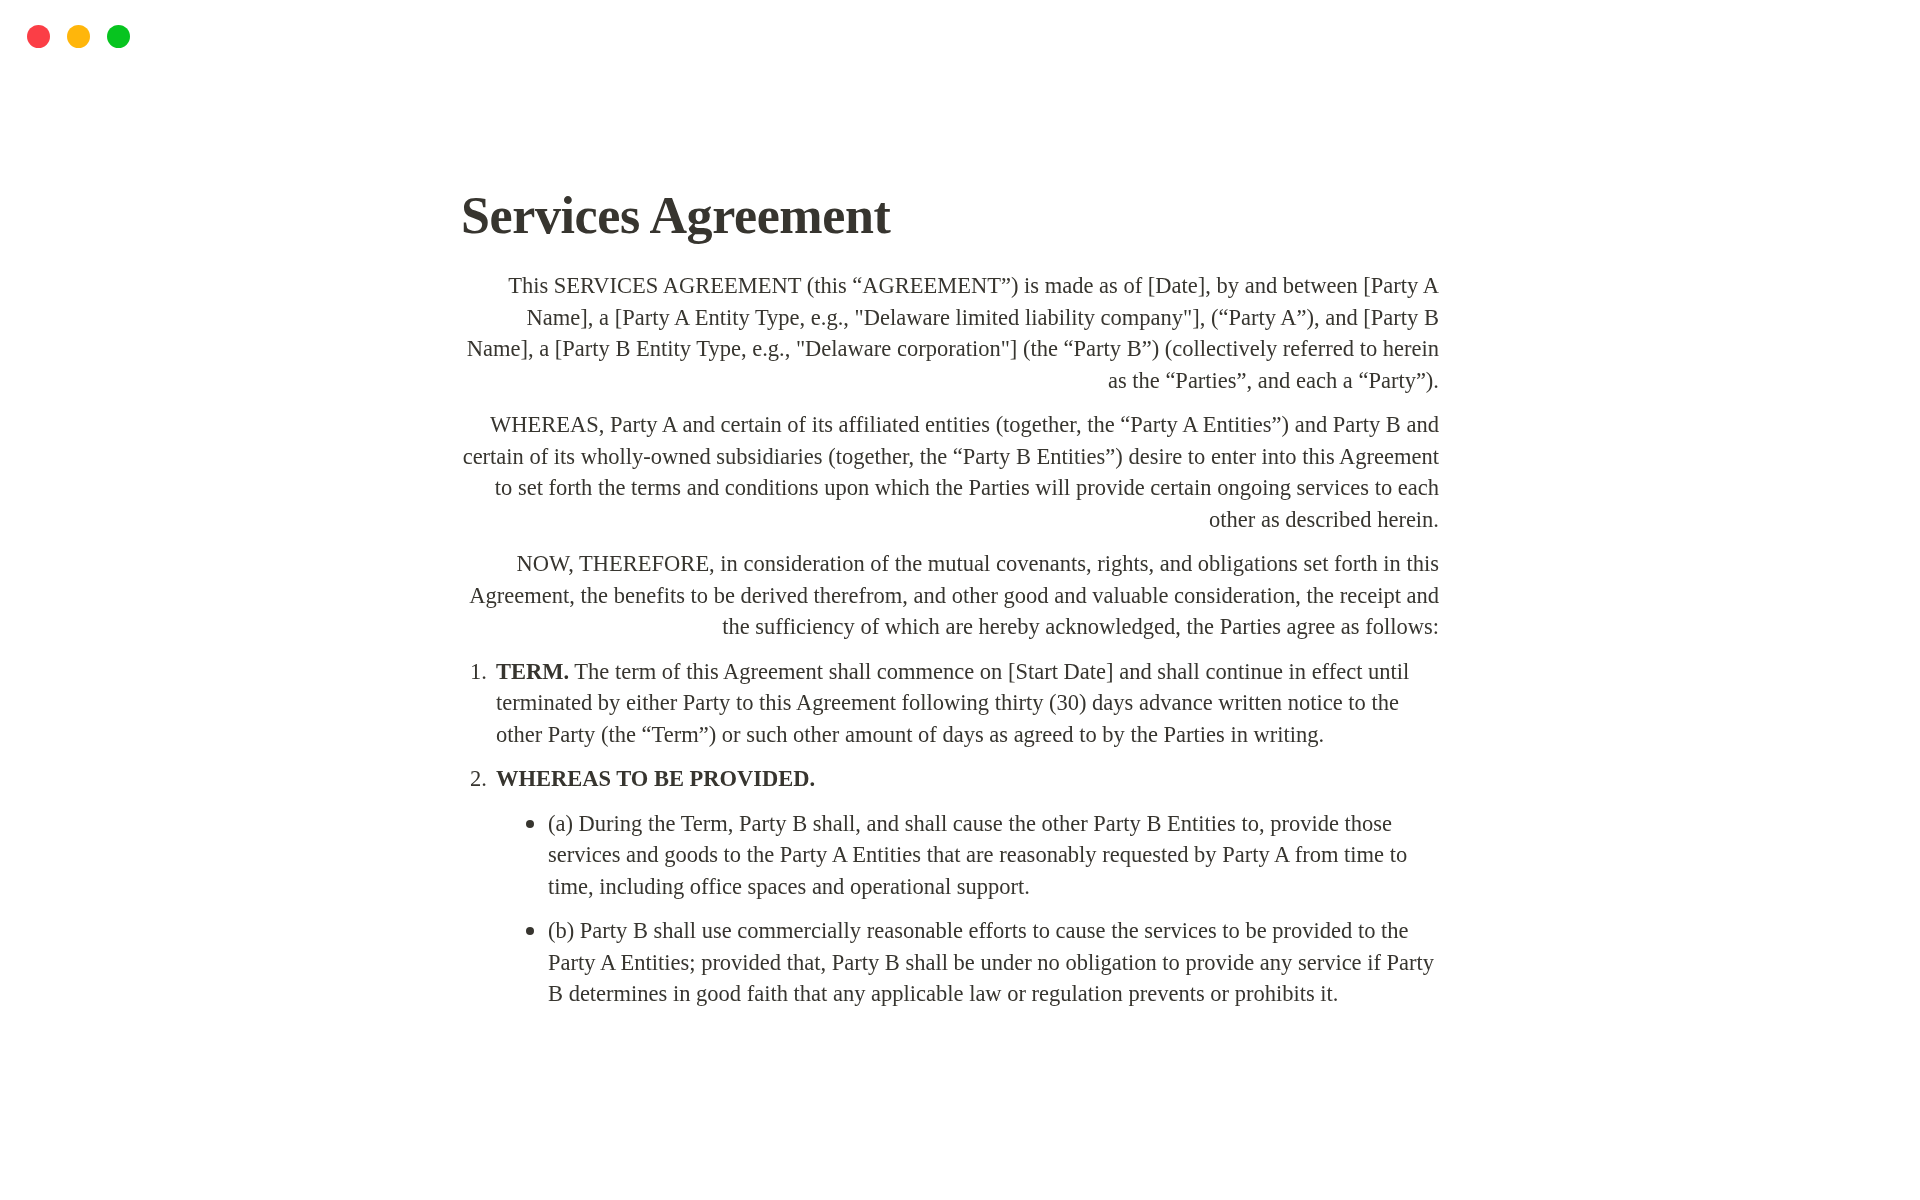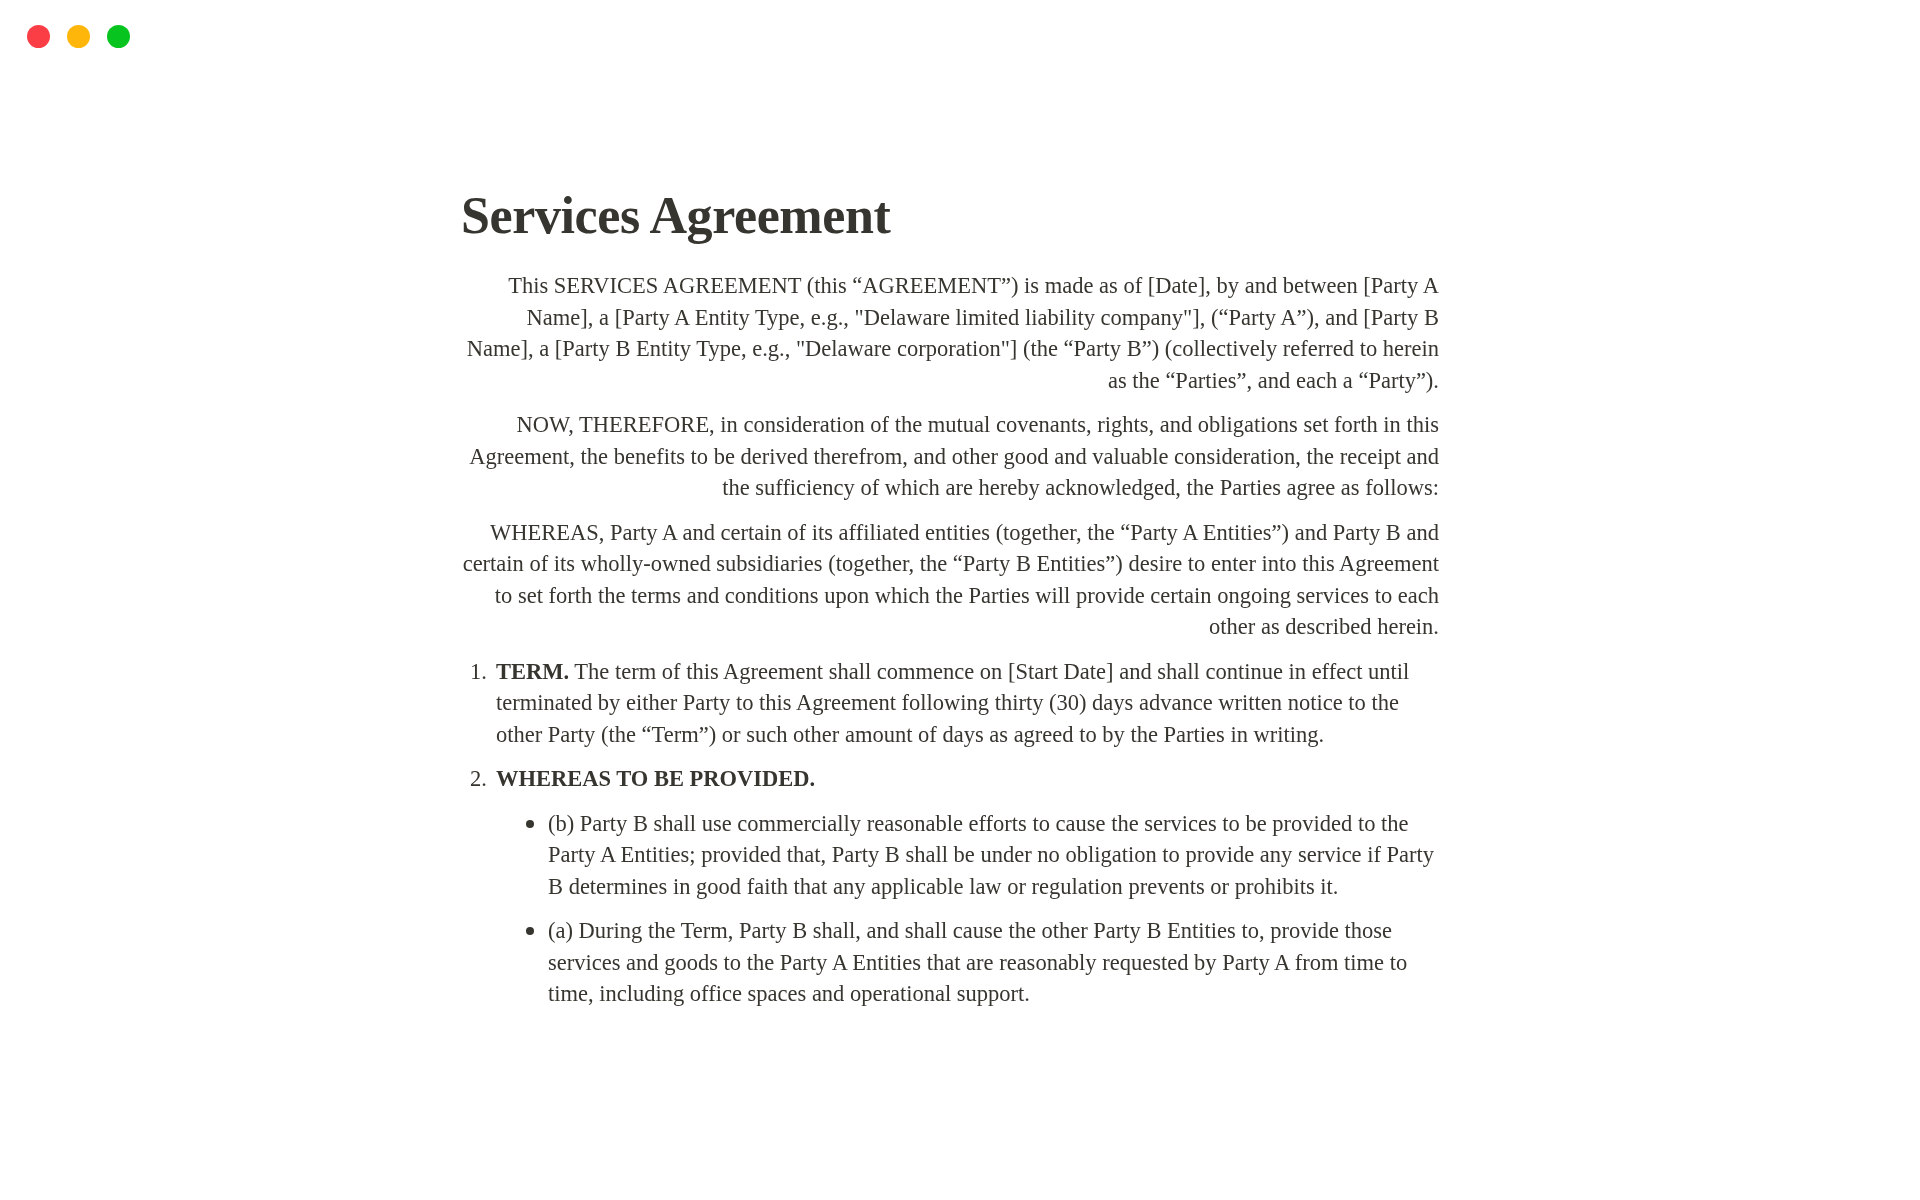--- a/index.html
+++ b/index.html
@@ -74,39 +74,39 @@
     <button class="tl minimize"></button>
     <button class="tl zoom"></button>
   </div>
 
   <div class="content">
 
     <h1 class="page-title">Services Agreement</h1>
 
     <p class="para">This SERVICES AGREEMENT (this “AGREEMENT”) is made as of [Date], by and between [Party A Name], a [Party A Entity Type, e.g., "Delaware limited liability company"], (“Party A”), and [Party B Name], a [Party B Entity Type, e.g., "Delaware corporation"] (the “Party B”) (collectively referred to herein as the “Parties”, and each a “Party”).</p>
 
+    <p class="para">WHEREAS, Party A and certain of its affiliated entities (together, the “Party A Entities”) and Party B and certain of its wholly-owned subsidiaries (together, the “Party B Entities”) desire to enter into this Agreement to set forth the terms and conditions upon which the Parties will provide certain ongoing services to each other as described herein.</p>
+
     <p class="para">NOW, THEREFORE, in consideration of the mutual covenants, rights, and obligations set forth in this Agreement, the benefits to be derived therefrom, and other good and valuable consideration, the receipt and the sufficiency of which are hereby acknowledged, the Parties agree as follows:</p>
-
-    <p class="para">WHEREAS, Party A and certain of its affiliated entities (together, the “Party A Entities”) and Party B and certain of its wholly-owned subsidiaries (together, the “Party B Entities”) desire to enter into this Agreement to set forth the terms and conditions upon which the Parties will provide certain ongoing services to each other as described herein.</p>
 
     <div class="olist-row">
       <span class="olist-num">1.</span>
       <div class="olist-body"><span class="olist-lead">TERM.</span> <span>The term of this Agreement shall commence on [Start Date] and shall continue in effect until terminated by either Party to this Agreement following thirty (30) days advance written notice to the other Party (the “Term”) or such other amount of days as agreed to by the Parties in writing.</span></div>
     </div>
 
     <div class="olist-row">
       <span class="olist-num">2.</span>
       <div class="olist-body"><span class="olist-lead">WHEREAS TO BE PROVIDED.</span> <span></span></div>
     </div>
 
     <div class="ulist-row">
       <span class="ulist-dot"></span>
-      <div class="ulist-body">(b) Party B shall use commercially reasonable efforts to cause the services to be provided to the Party A Entities; provided that, Party B shall be under no obligation to provide any service if Party B determines in good faith that any applicable law or regulation prevents or prohibits it.</div>
+      <div class="ulist-body">(a) During the Term, Party B shall, and shall cause the other Party B Entities to, provide those services and goods to the Party A Entities that are reasonably requested by Party A from time to time, including office spaces and operational support.</div>
     </div>
 
     <div class="ulist-row">
       <span class="ulist-dot"></span>
-      <div class="ulist-body">(a) During the Term, Party B shall, and shall cause the other Party B Entities to, provide those services and goods to the Party A Entities that are reasonably requested by Party A from time to time, including office spaces and operational support.</div>
+      <div class="ulist-body">(b) Party B shall use commercially reasonable efforts to cause the services to be provided to the Party A Entities; provided that, Party B shall be under no obligation to provide any service if Party B determines in good faith that any applicable law or regulation prevents or prohibits it.</div>
     </div>
 
 
   </div>
 </div>
 
 </body></html>

